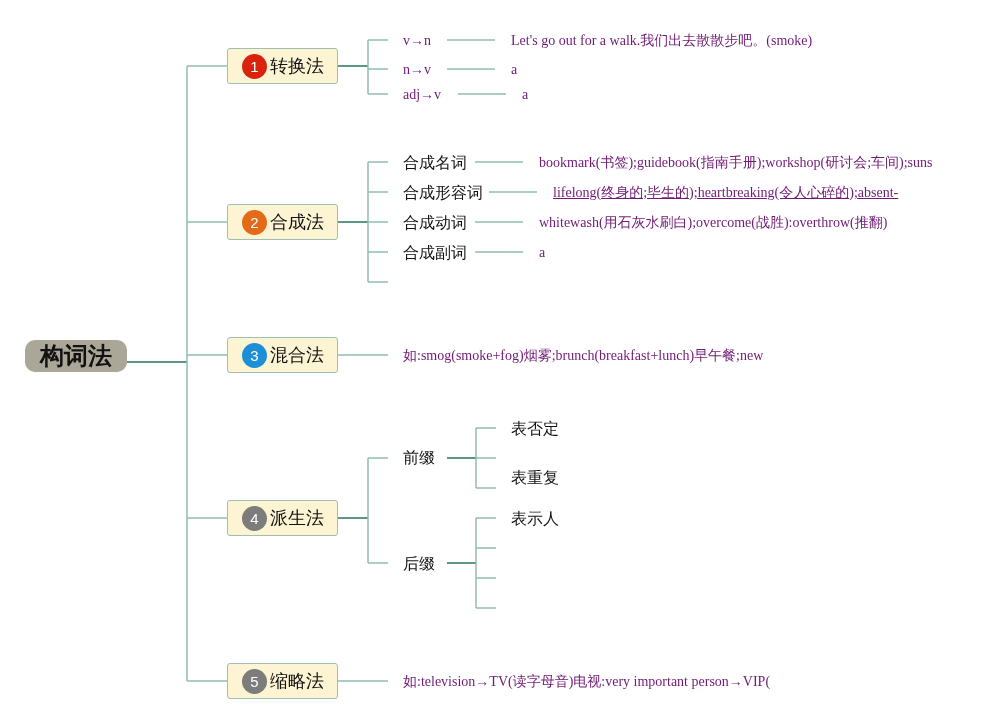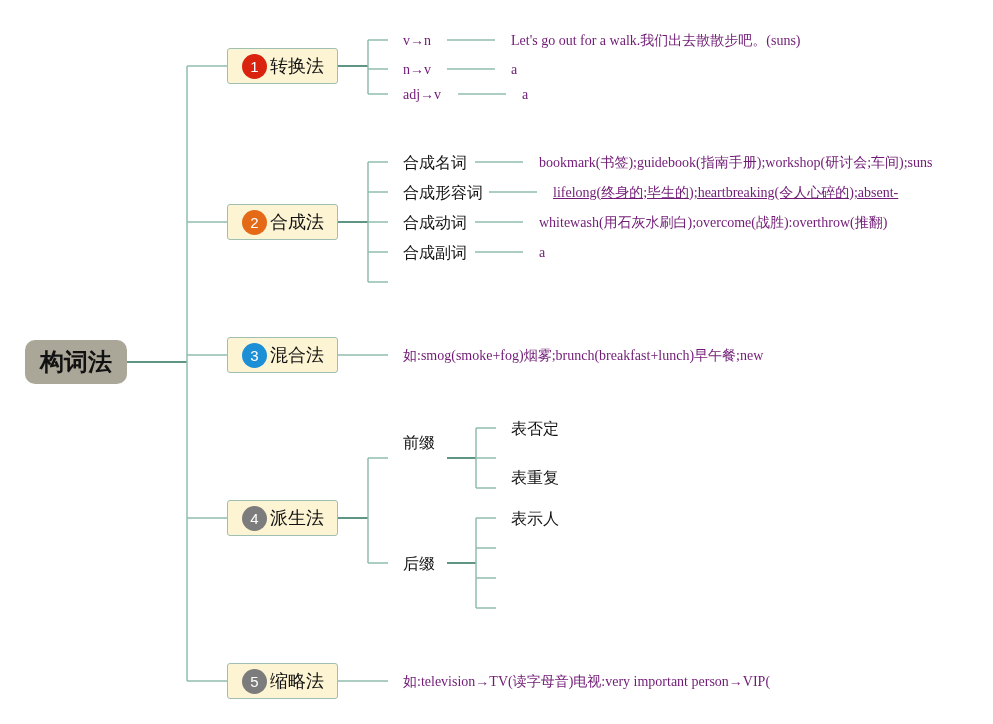--- a/index.html
+++ b/index.html
@@ -1,20 +1,20 @@
 <!DOCTYPE html>
 <html><head>
 <meta charset="utf-8">
 <style>
   html, body { margin: 0; padding: 0; background: #ffffff; }
   body { width: 993px; height: 724px; position: relative; overflow: hidden;
          font-family: "DejaVu Sans", sans-serif; }
   svg.links { position: absolute; left: 0; top: 0; width: 993px; height: 724px; }
   .root {
-    position: absolute; left: 25px; top: 340px; width: 102px; height: 44px;
+    position: absolute; left: 25px; top: 340px; width: 102px; height: 32px;
     background: #aaa698; border-radius: 10px;
     display: flex; align-items: center; justify-content: center;
     font-size: 24px; font-weight: bold; color: #111;
     font-family: "DejaVu Sans", sans-serif;
   }
   .topic {
     position: absolute; left: 227px; width: 111px; height: 36px;
     background: #fdf4d4; border: 1px solid #9fbfb2; border-radius: 3px;
     box-sizing: border-box;
     display: flex; align-items: center; padding-left: 14px;
@@ -97,21 +97,21 @@
   <span>构词法</span>
 </div>
 
 <div class="topic" style="top:48px;">
   <span class="badge" style="background:#d9230f;">1</span>
   <span>转换法</span>
 </div>
 <div class="leaf" style="left:403px; top:32px;">v→n</div>
 <div class="leaf" style="left:403px; top:61px;">n→v</div>
 <div class="leaf" style="left:403px; top:86px;">adj→v</div>
-<div class="leaf" style="left:511px; top:32px;">Let's go out for a walk.我们出去散散步吧。(suns)</div>
+<div class="leaf" style="left:511px; top:32px;">Let's go out for a walk.我们出去散散步吧。(smoke)</div>
 <div class="leaf" style="left:511px; top:61px;">a</div>
 <div class="leaf" style="left:522px; top:86px;">a</div>
 
 <div class="topic" style="top:204px;">
   <span class="badge" style="background:#e46a17;">2</span>
   <span>合成法</span>
 </div>
 <div class="label" style="left:403px; top:154px;">合成名词</div>
 <div class="label" style="left:403px; top:184px;">合成形容词</div>
 <div class="label" style="left:403px; top:214px;">合成动词</div>
@@ -124,21 +124,21 @@
 <div class="topic" style="top:337px;">
   <span class="badge" style="background:#1d8fd6;">3</span>
   <span>混合法</span>
 </div>
 <div class="leaf" style="left:403px; top:347px;">如:smog(smoke+fog)烟雾;brunch(breakfast+lunch)早午餐;new</div>
 
 <div class="topic" style="top:500px;">
   <span class="badge" style="background:#7c7c7c;">4</span>
   <span>派生法</span>
 </div>
-<div class="label" style="left:403px; top:434px;">前缀</div>
+<div class="label" style="left:403px; top:450px;font-family:Liberation Mono, monospace;">前缀</div>
 <div class="label" style="left:403px; top:555px;">后缀</div>
 <div class="label" style="left:511px; top:420px;text-align:right;">表否定</div>
 <div class="label" style="left:511px; top:469px;">表重复</div>
 <div class="label" style="left:511px; top:510px;text-align:center;">表示人</div>
 
 <div class="topic" style="top:663px;">
   <span class="badge" style="background:#7c7c7c;">5</span>
   <span>缩略法</span>
 </div>
 <div class="leaf" style="left:403px; top:673px;">如:television→TV(读字母音)电视:very important person→VIP(</div>

